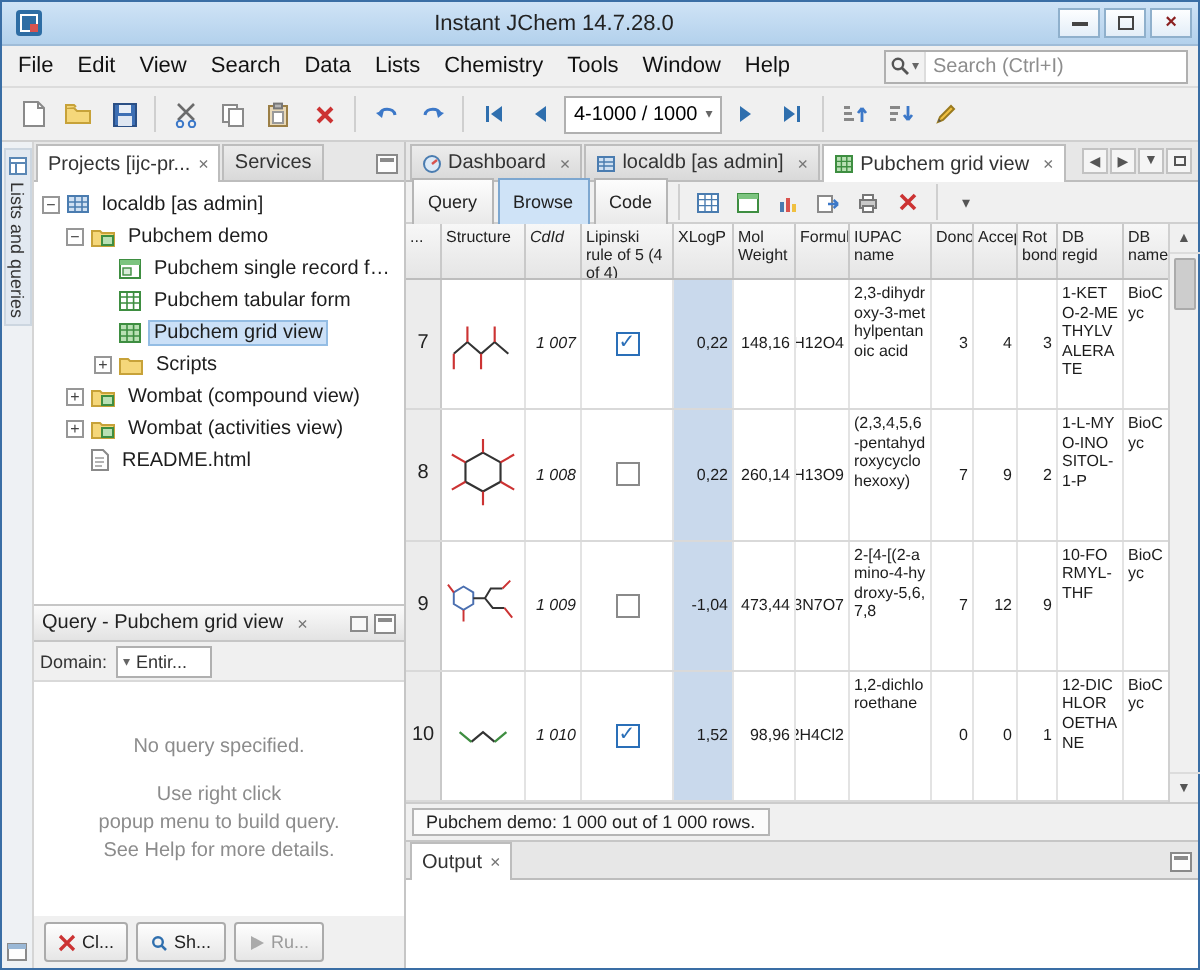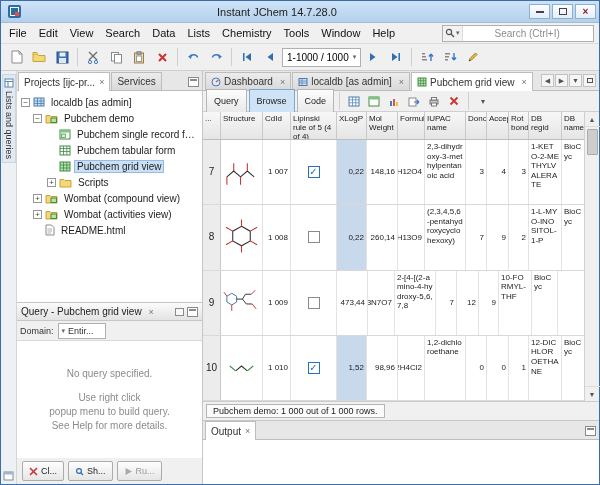--- a/index.html
+++ b/index.html
@@ -12,21 +12,21 @@
   .title{flex:1;text-align:center;font-size:11px;color:#222;white-space:nowrap;overflow:hidden;}
   .win-controls{display:flex;gap:2px;flex:none;}
   .wc{width:21px;height:15px;border:1px solid #8fb0cc;background:linear-gradient(#fdfeff,#e3eef8);display:flex;align-items:center;justify-content:center;font-size:10px;color:#333;line-height:1;}
   .wc .minbar{width:8px;height:0;border-bottom:2px solid #444;display:block;}
   .wc .maxbox{width:8px;height:7px;border:1px solid #444;display:block;}
   .wc.close{color:#8b2020;font-weight:bold;}
   
   .menubar{height:21px;display:flex;align-items:center;padding:0 2px;background:#f0f0f0;border-bottom:1px solid #dcdcdc;flex:none;}
   .menu-item{font-size:11px;padding:3px 6px;color:#111;white-space:nowrap;}
   .mspacer{flex:1;}
-  .searchbox{display:flex;align-items:center;border:1px solid #b0b0b0;background:#fff;height:17px;width:152px;margin-right:3px;flex:none;gap:28px;}
+  .searchbox{display:flex;align-items:center;border:1px solid #b0b0b0;background:#fff;height:17px;width:152px;margin-right:3px;flex:none;}
   .searchbox .mag{display:flex;align-items:center;padding:0 2px;background:#f2f2f2;height:100%;border-right:1px solid #ddd;gap:1px;}
   .search-ph{color:#8d8d8d;font-size:10px;padding-left:4px;white-space:nowrap;overflow:hidden;}
   .ddglyph{font-size:7px;color:#666;}
   
   .toolbar{height:27px;display:flex;align-items:center;gap:1px;padding:0 4px;background:#f0f0f0;border-bottom:1px solid #cfcfcf;flex:none;}
   .tbtn{width:22px;height:22px;display:flex;align-items:center;justify-content:center;border:1px solid transparent;border-radius:2px;flex:none;}
   .tsep{width:1px;height:18px;background:#cfcfcf;margin:0 3px;flex:none;}
   .navcombo{display:flex;align-items:center;height:19px;border:1px solid #b0b0b0;background:#fff;font-size:10px;padding:0 4px;gap:4px;white-space:nowrap;flex:none;}
   
   .workspace{flex:1;display:flex;min-height:0;}
@@ -85,21 +85,21 @@
   .grow{display:flex;border-bottom:1px solid #d9d9d9;flex:1;font-size:8px;color:#1c1c1c;min-height:0;}
   .gc{border-right:1px solid #e3e3e3;padding:2px;overflow:hidden;flex:none;line-height:1.2;}
   .gc.num{background:#ececec;border-right:1px solid #c9c9c9;display:flex;align-items:center;justify-content:center;font-size:10px;color:#222;}
   .gc.xlogp{background:#c9d9ec;}
   .gc.numval{display:flex;align-items:center;justify-content:flex-end;text-align:right;}
   .gc.wrap{word-break:break-all;}
   .gc.struct{display:flex;align-items:center;justify-content:center;}
   .gc.cb{display:flex;align-items:center;justify-content:center;}
   .cbx{width:12px;height:12px;border:1px solid #8a8a8a;background:#fff;display:flex;align-items:center;justify-content:center;font-size:10px;color:#2a6fb8;line-height:1;}
   .cbx.checked{border-color:#2a6fb8;}
-  .c0{width:18px;}.c1{width:42px;}.c2{width:28px;}.c3{width:46px;}.c4{width:30px;}.c5{width:31px;}.c6{width:27px;}
+  .c0{width:18px;}.c1{width:42px;}.c2{width:28px;font-style:italic;}.c3{width:46px;}.c4{width:30px;}.c5{width:31px;}.c6{width:27px;}
   .c7{width:41px;}.c8{width:21px;}.c9{width:22px;}.c10{width:20px;}.c11{width:33px;}.c12{width:26px;}
   
   .vscroll{width:15px;background:#f0f0f0;border-left:1px solid #d0d0d0;display:flex;flex-direction:column;align-items:center;flex:none;}
   .sbtn{width:15px;height:15px;font-size:7px;color:#555;display:flex;align-items:center;justify-content:center;border-bottom:1px solid #dcdcdc;}
   .sbtn.bottom{margin-top:auto;border-top:1px solid #dcdcdc;border-bottom:none;}
   .sthumb{width:11px;height:26px;background:#cdcdcd;border:1px solid #ababab;margin-top:2px;border-radius:1px;}
   
   .statusstrip{height:19px;background:#f0f0f0;border-top:1px solid #cccccc;display:flex;align-items:center;padding:1px 3px;flex:none;}
   .statusbox{border:1px solid #b5b5b5;background:#fbfbfb;font-size:9px;color:#222;padding:1px 6px;white-space:nowrap;overflow:hidden;}
   
@@ -220,21 +220,21 @@
           <rect x="2" y="1" width="1.5" height="8" fill="#2f6fae"></rect>
           <path d="M10 1 L4.5 5 L10 9 Z" fill="#2f6fae"></path>
         </svg>
       </span>
     <span class="tbtn">
         <svg width="10" height="10" viewBox="0 0 10 10">
           <path d="M8 1 L2.5 5 L8 9 Z" fill="#2f6fae"></path>
         </svg>
       </span>
     <div class="navcombo">
-      <span>1-1000 / 1000</span>
+      <span>4-1000 / 1000</span>
       <span class="ddglyph">▾</span>
     </div>
     <span class="tbtn">
         <svg width="10" height="10" viewBox="0 0 10 10">
           <path d="M2 1 L7.5 5 L2 9 Z" fill="#2f6fae"></path>
         </svg>
       </span>
     <span class="tbtn">
         <svg width="12" height="10" viewBox="0 0 12 10">
           <path d="M2 1 L7.5 5 L2 9 Z" fill="#2f6fae"></path>
@@ -584,20 +584,21 @@
                   <path d="M14 19 L20 19 L24 24 L30 24" stroke="#333" stroke-width="1" fill="none"></path>
                   <path d="M20 19 L23 14 L29 14" stroke="#333" stroke-width="1" fill="none"></path>
                   <path d="M30 24 L34 29 M29 14 L33 10" stroke="#cc3333" stroke-width="1"></path>
                   <path d="M9 25 L9 31 M4 16 L1 12" stroke="#cc3333" stroke-width="1"></path>
                 </svg>
             </div>
             <div class="gc c2 numval">1 009</div>
             <div class="gc c3 cb">
                 <span class="cbx"></span>
               </div>
+            <div class="gc c4 numval xlogp">-1,04</div>
             <div class="gc c5 numval">473,44</div>
             <div class="gc c6 numval">3N7O7</div>
             <div class="gc c7 wrap">2-[4-[(2-amino-4-hydroxy-5,6,7,8</div>
             <div class="gc c8 numval">7</div>
             <div class="gc c9 numval">12</div>
             <div class="gc c10 numval">9</div>
             <div class="gc c11 wrap">10-FORMYL-THF</div>
             <div class="gc c12 wrap">BioCyc</div>
           </div>
 

